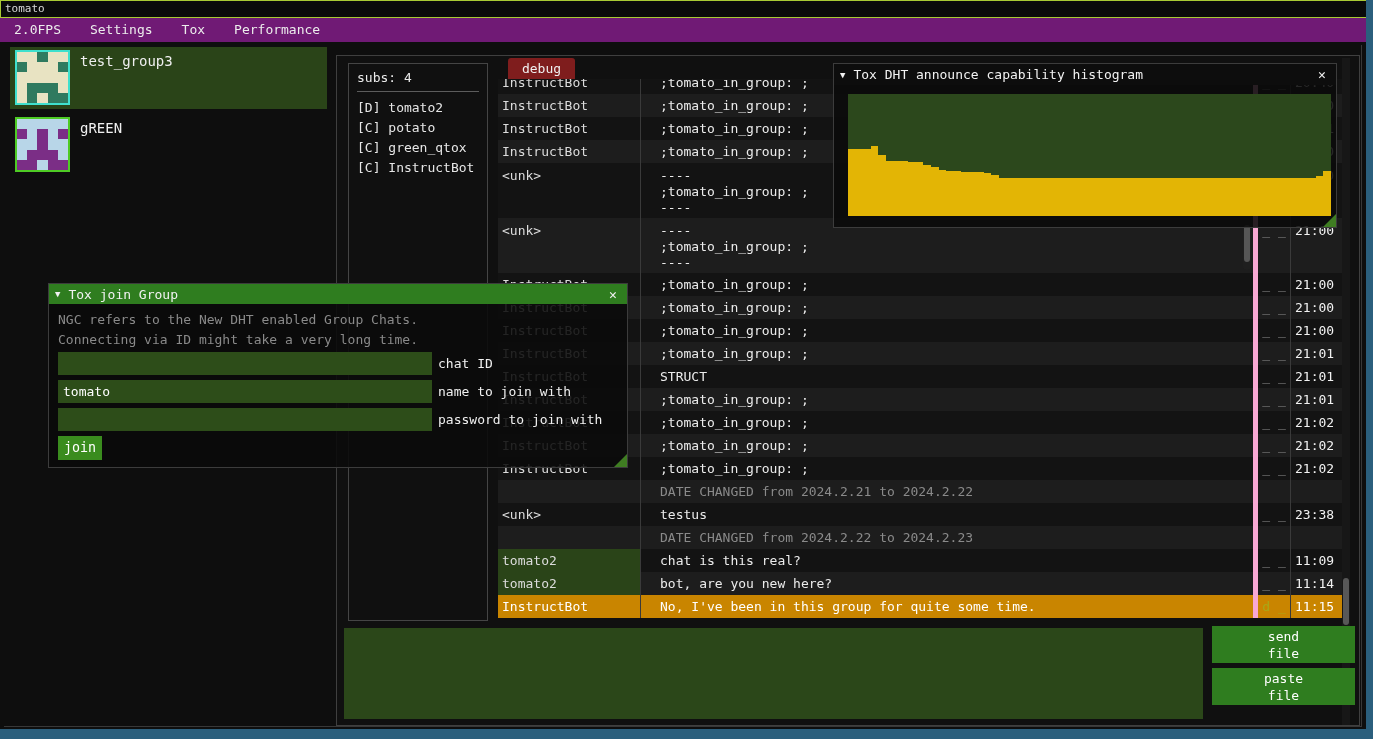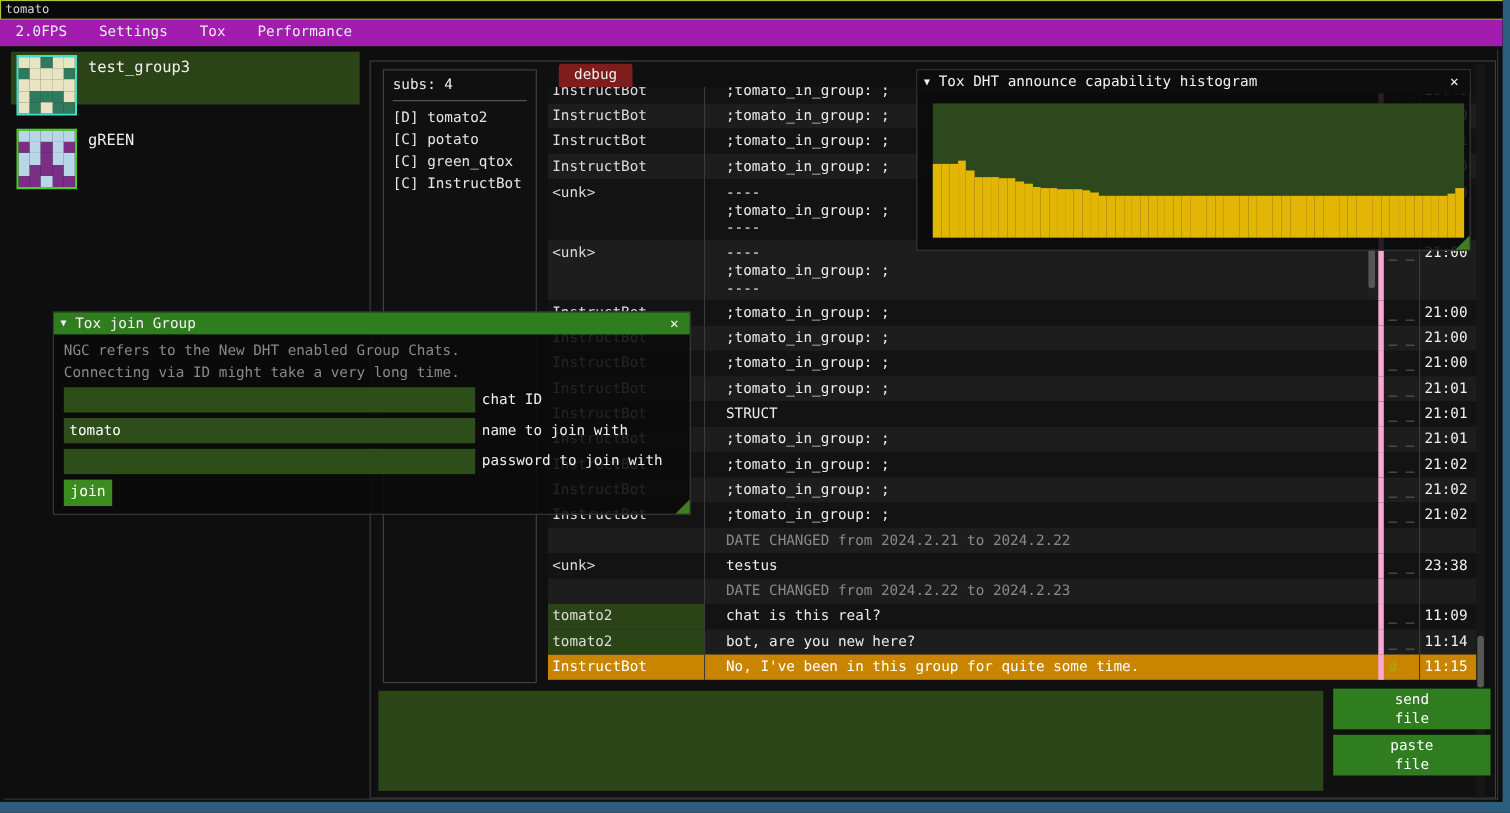--- a/index.html
+++ b/index.html
@@ -7,27 +7,27 @@
     --green-sel:#2a4418; --green-input:#2b4719; --orange:#c98500; --yellow:#e3b505;
     --plot-green:#2c481c; --desktop-blue:#2b5f7d;
   }
   *{margin:0;padding:0;box-sizing:border-box;font-family:"DejaVu Sans Mono",monospace;}
   html,body{width:1373px;height:739px;overflow:hidden;}
   body{background:var(--desktop-blue);position:relative;font-size:13px;color:#e2e2e2;}
   #app{position:absolute;left:0;top:0;width:1366px;height:729px;background:#0e0e0e;overflow:hidden;}
   
   #titlebar{position:absolute;left:0;top:0;width:1373px;height:18px;background:#0a0a0a;border:1px solid var(--lime);font-size:11px;line-height:16px;padding-left:4px;color:#d8d8d8;}
   
-  #menubar{position:absolute;left:0;top:18px;width:1366px;height:24px;background:#a21caf;display:flex;align-items:flex-end;}
+  #menubar{position:absolute;left:0;top:18px;width:1366px;height:24px;background:#701a75;display:flex;align-items:flex-end;}
   .menu-item{padding:0 14px;line-height:24px;color:#ececec;}
   .menu-sep{width:1px;background:#3a3a3a;}
   
   #host-border{position:absolute;left:4px;top:45px;width:1358px;height:682px;border-right:1px solid #383838;border-bottom:1px solid #383838;pointer-events:none;}
   
-  .contact-row{position:absolute;left:10px;width:317px;height:48px;display:flex;}
+  .contact-row{position:absolute;left:10px;width:317px;height:62px;display:flex;}
   .contact-row.selected{background:var(--green-sel);}
   .avatar{width:55px;height:55px;margin:3px 0 0 5px;display:grid;grid-template-columns:repeat(5,1fr);grid-template-rows:repeat(5,1fr);}
   .contact-label{margin:6px 0 0 10px;font-size:14px;color:#efefef;}
   
   #main-window{position:absolute;left:336px;top:55px;width:1024px;height:671px;background:#101010;border:1px solid #3f3f3f;}
   #subs-panel{position:absolute;left:11px;top:7px;width:140px;height:558px;border:1px solid #454545;padding:6px 8px;}
   #subs-header{color:#eaeaea;}
   #subs-sep{height:1px;background:#5c5c5c;margin:6px 0 6px 0;}
   .subs-item{line-height:20px;color:#e6e6e6;white-space:nowrap;}
   #chat-tab{position:absolute;left:171px;top:2px;width:67px;height:21px;background:#7f1d1d;text-align:center;line-height:21px;color:#f0f0f0;border-radius:3px 3px 0 0;}

